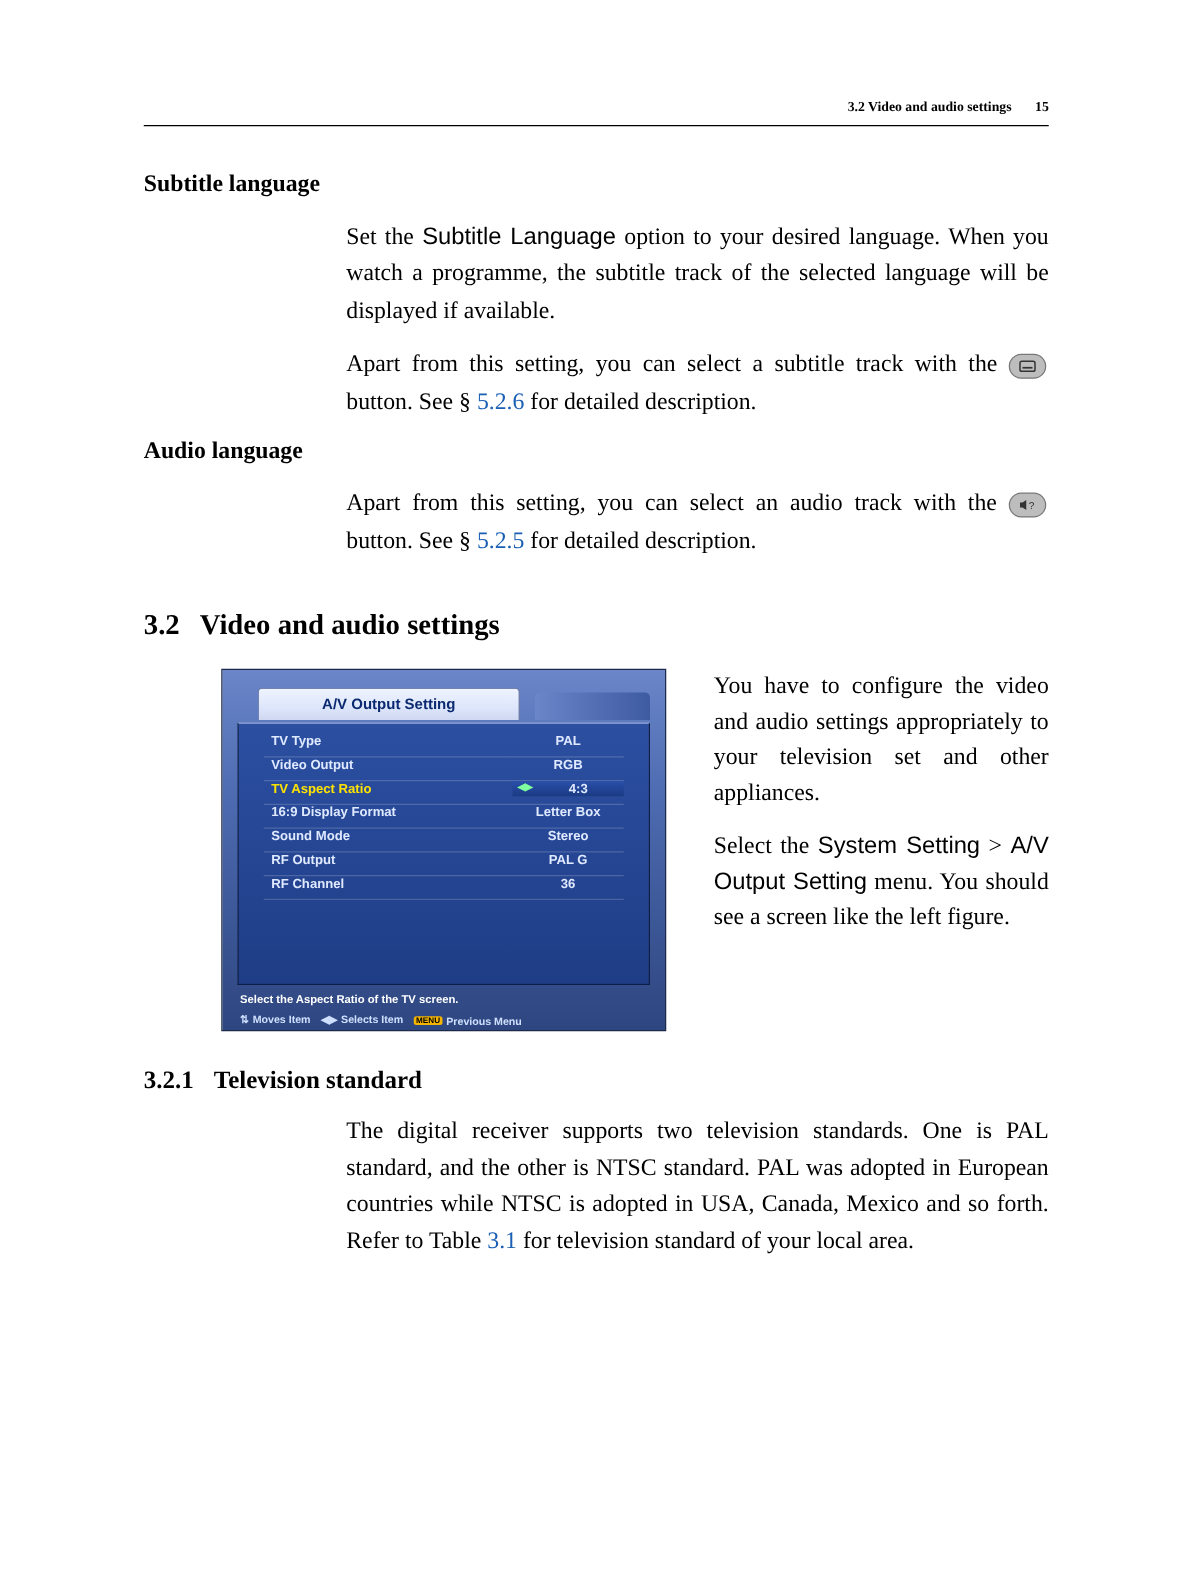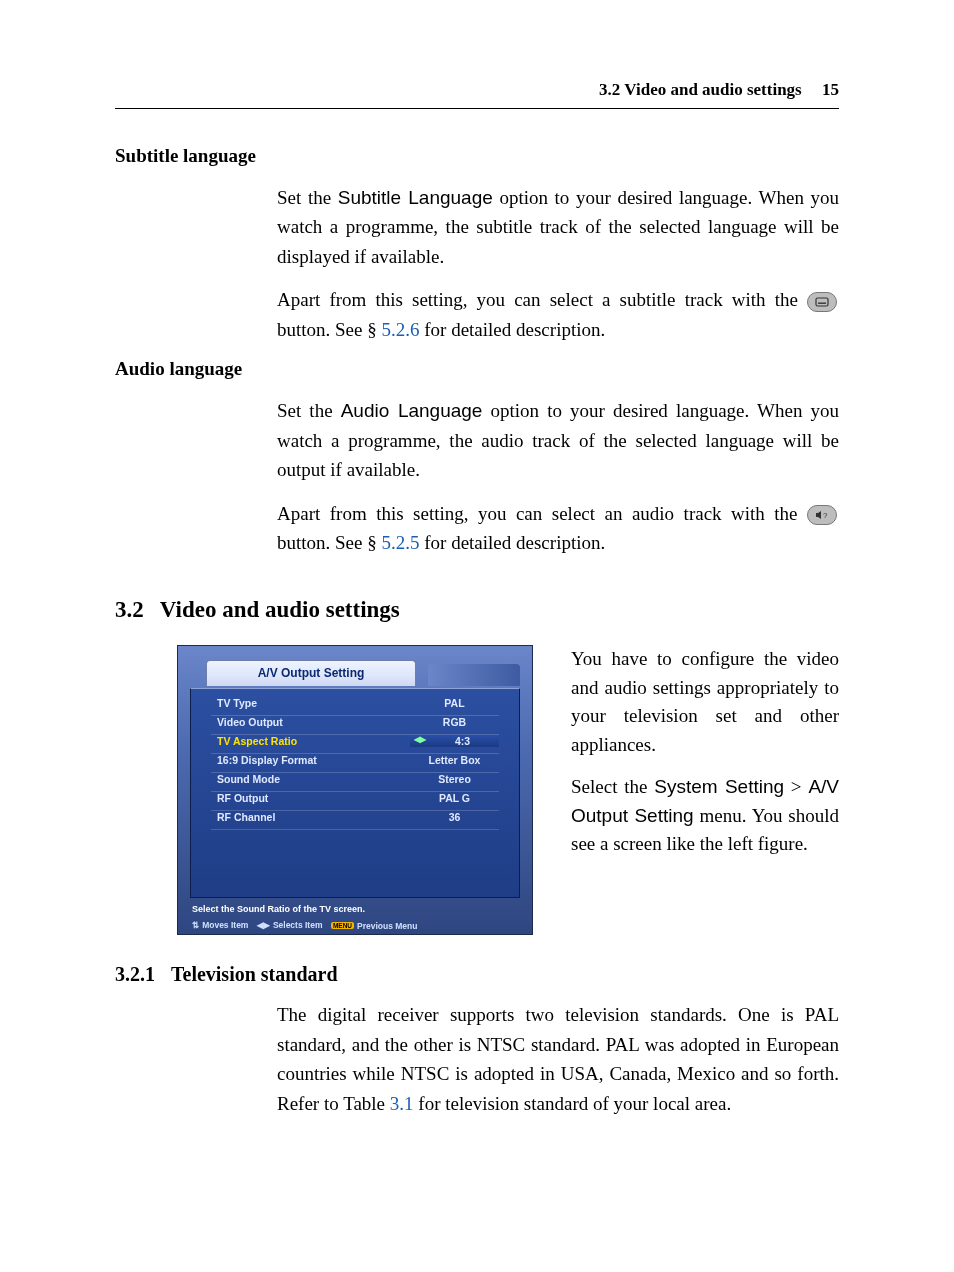--- a/index.html
+++ b/index.html
@@ -12,21 +12,21 @@
   .page {
     width: 954px;
     min-height: 1272px;
     box-sizing: border-box;
     padding: 80px 115px 80px 115px;
     position: relative;
   }
   .running-head {
     text-align: right;
     font-weight: 700;
-    font-size: 17px;
+    font-size: 11px;
     padding-bottom: 8px;
     border-bottom: 1px solid #000;
     margin-bottom: 36px;
   }
   .running-head .page-number { margin-left: 16px; }
 
   .para-heading {
     font-weight: 700;
     font-size: 19px;
     margin: 14px 0 16px 0;
@@ -194,23 +194,20 @@
             <rect x="3" y="5.5" width="8" height="1.4" fill="#333"></rect>
           </svg>
       </span>
       <span> button. See § </span><a href="#" class="crossref">5.2.6</a><span> for detailed description.</span>
     </p>
   </div>
 
   <div class="para-heading">Audio language</div>
   <div class="indent-block">
     <p>
-      <span>Set the </span><span class="sans">Audio Language</span><span> option to your desired language. When you watch a programme, the audio track of the selected language will be output if available.</span>
-    </p>
-    <p>
       <span>Apart from this setting, you can select an audio track with the </span>
       <span class="icon-btn">
         <svg width="16" height="10" viewBox="0 0 16 10">
             <path d="M2 3 H4 L7 1 V9 L4 7 H2 Z" fill="#333"></path>
             <text x="9" y="8" font-size="8" font-family="Arial" fill="#333">?</text>
           </svg>
       </span>
       <span> button. See § </span><a href="#" class="crossref">5.2.5</a><span> for detailed description.</span>
     </p>
   </div>
@@ -253,21 +250,21 @@
               <div class="osd-row">
                 <div class="label">RF Output</div>
                 <div class="value">PAL G</div>
               </div>
               <div class="osd-row">
                 <div class="label">RF Channel</div>
                 <div class="value">36</div>
               </div>
             </div>
         </div>
-        <div class="osd-help">Select the Sound Ratio of the TV screen.</div>
+        <div class="osd-help">Select the Aspect Ratio of the TV screen.</div>
         <div class="osd-footer">
           <span class="seg">
               <span>⇅</span>
               <span>Moves Item</span>
             </span>
           <span class="seg">
               <span>◀▶</span>
               <span>Selects Item</span>
             </span>
           <span class="seg">

